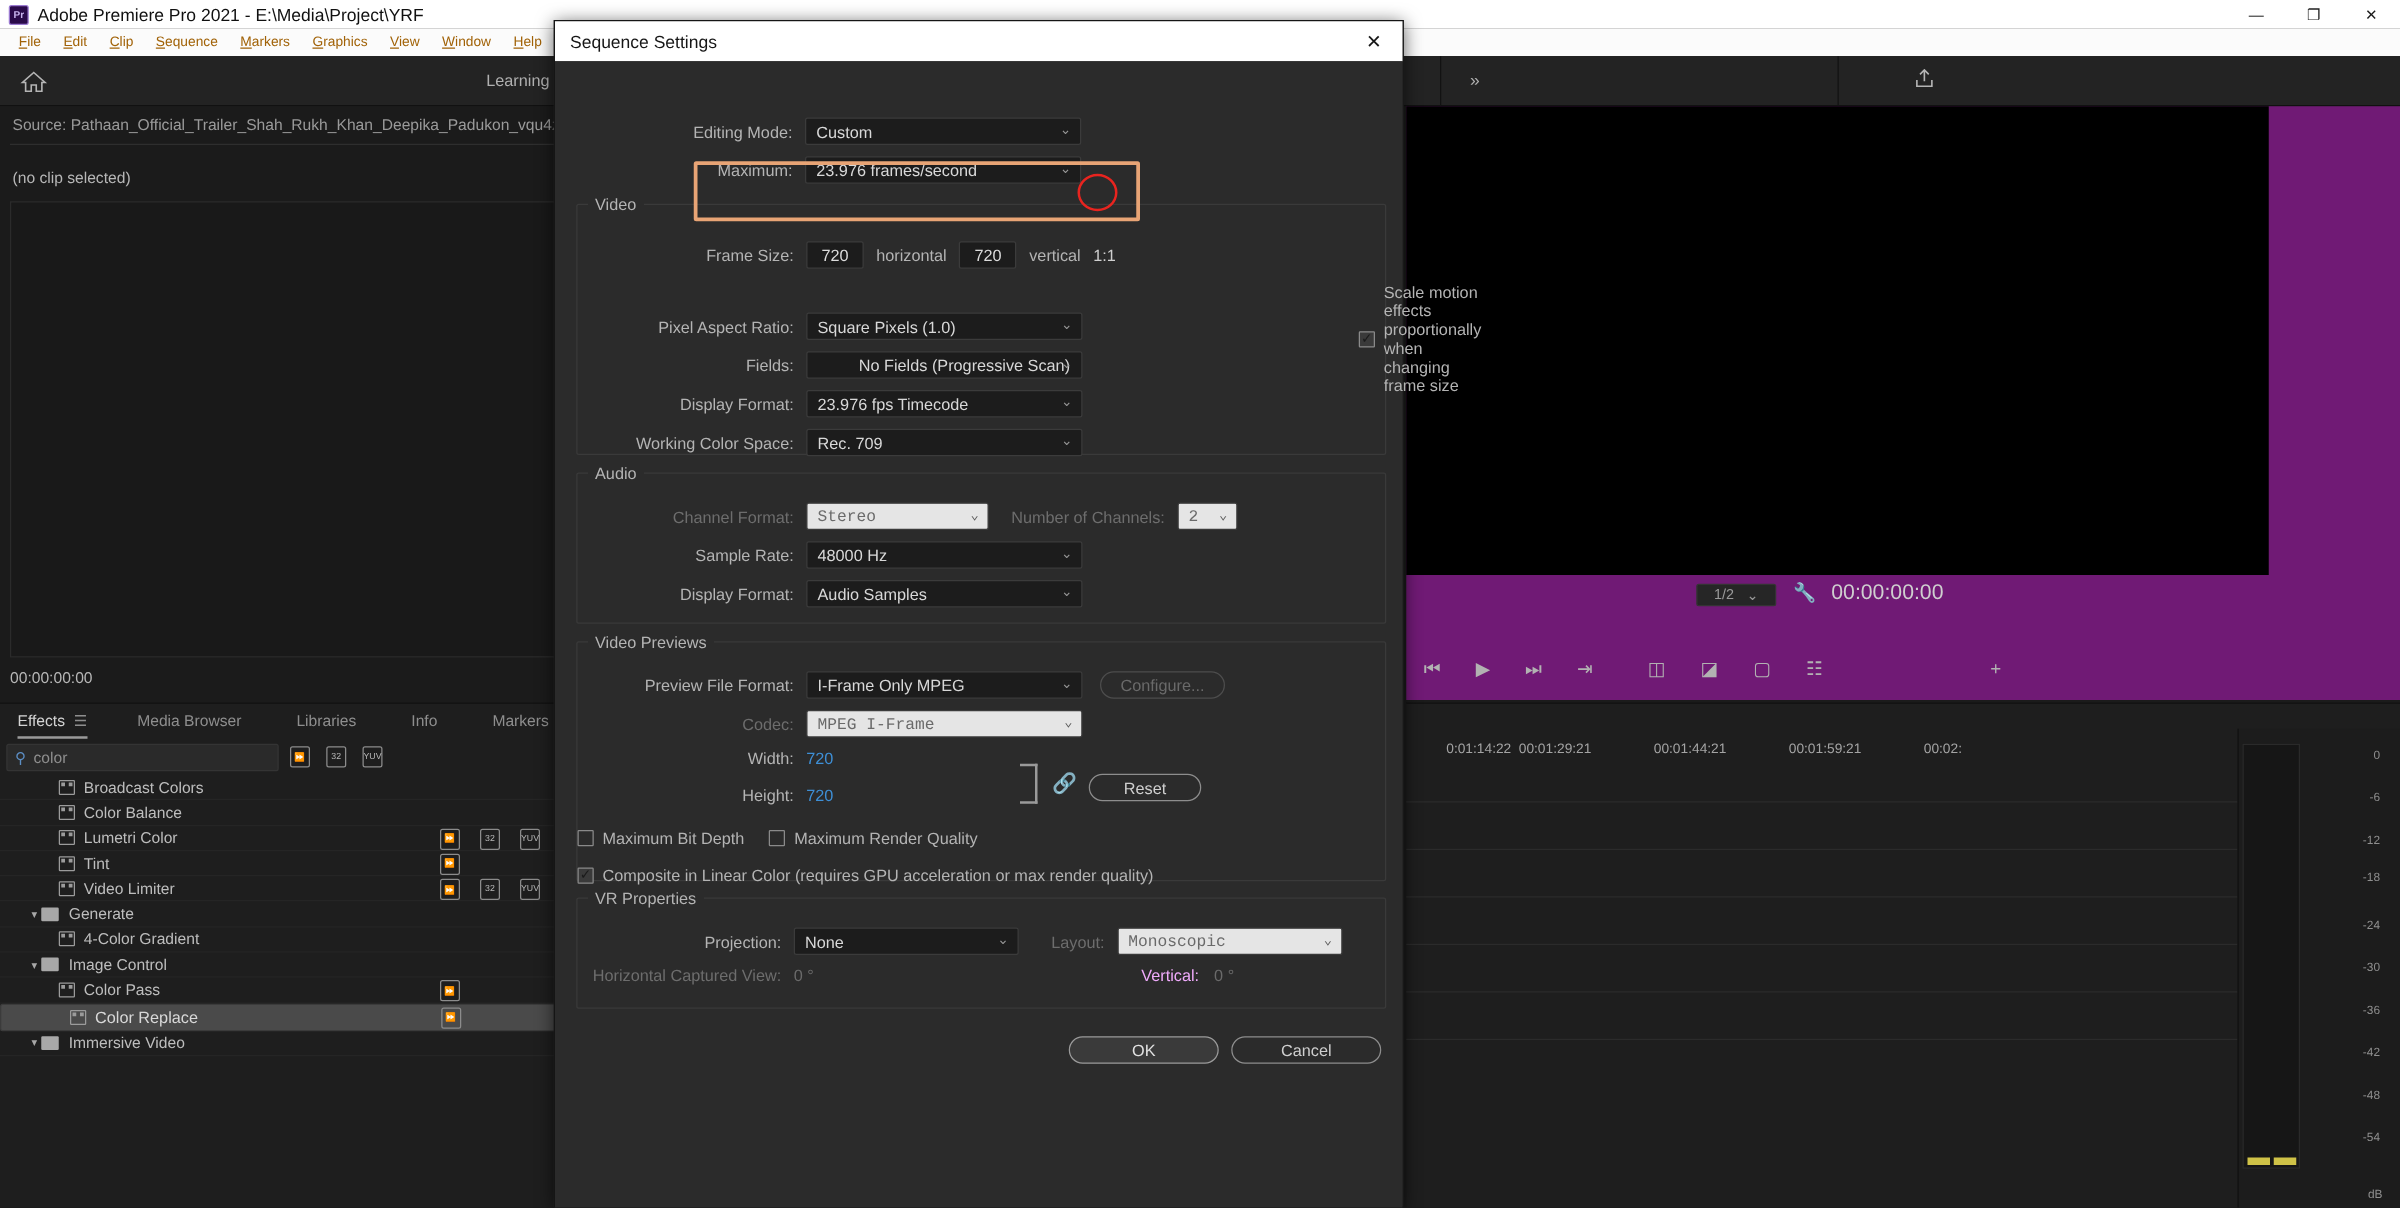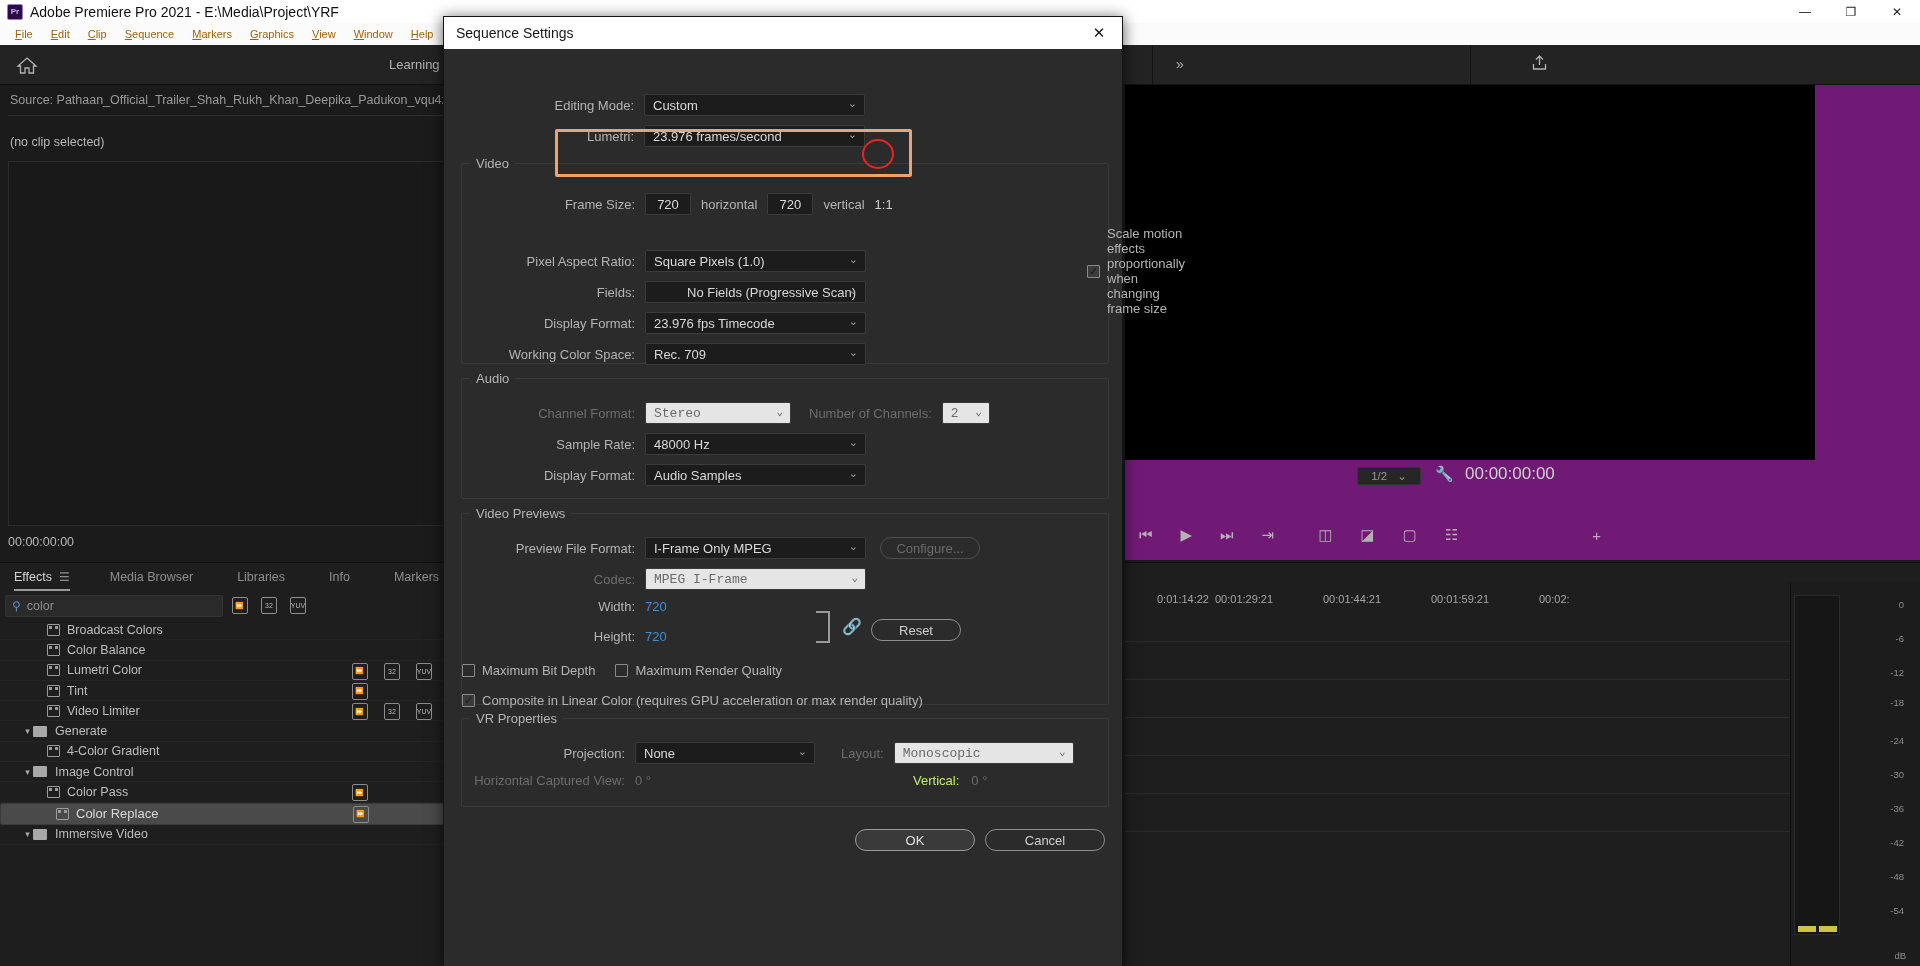--- a/index.html
+++ b/index.html
@@ -468,21 +468,21 @@
 
     <div class="frm-row" style="position:absolute;left:0;top:41px;">
       <div class="frm-lbl">Editing Mode:</div>
       <div class="sel" style="width:221px;">
         <span>Custom</span>
         <span class="chev">⌄</span>
       </div>
     </div>
 
     <div class="frm-row" style="position:absolute;left:0;top:72px;">
-      <div class="frm-lbl">Lumetri:</div>
+      <div class="frm-lbl">Maximum:</div>
       <div class="sel" style="width:221px;">
         <span>23.976  frames/second</span>
         <span class="chev">⌄</span>
       </div>
     </div>
 
     <fieldset class="grp" style="left:17px;top:107px;width:648px;height:208px;">
       <legend>Video</legend>
 
       <div style="position:absolute;left:-17px;top:22px;display:flex;align-items:center;">
@@ -624,21 +624,21 @@
         <span style="margin-left:26px;font-size:13px;color:#6d6d6d;">Layout:</span>
         <div class="sel disabled" style="width:180px;margin-left:10px;">
           <span>Monoscopic</span>
           <span class="chev">⌄</span>
         </div>
       </div>
 
       <div style="position:absolute;left:-17px;top:47px;display:flex;align-items:center;">
         <div class="frm-lbl dim" style="width:190px;">Horizontal Captured View:</div>
         <span style="font-size:13px;color:#6a6a6a;">0 °</span>
-        <span style="margin-left:262px;font-size:13px;color:#bef264;">Vertical:</span>
+        <span style="margin-left:262px;font-size:13px;color:#f0abfc;">Vertical:</span>
         <span style="margin-left:12px;font-size:13px;color:#6a6a6a;">0 °</span>
       </div>
     </fieldset>
 
     <div class="btn primary" style="position:absolute;left:411px;top:780px;width:120px;">OK</div>
     <div class="btn" style="position:absolute;left:541px;top:780px;width:120px;">Cancel</div>
   </div>
 </div>
 
 <div id="hl-rect"></div>

